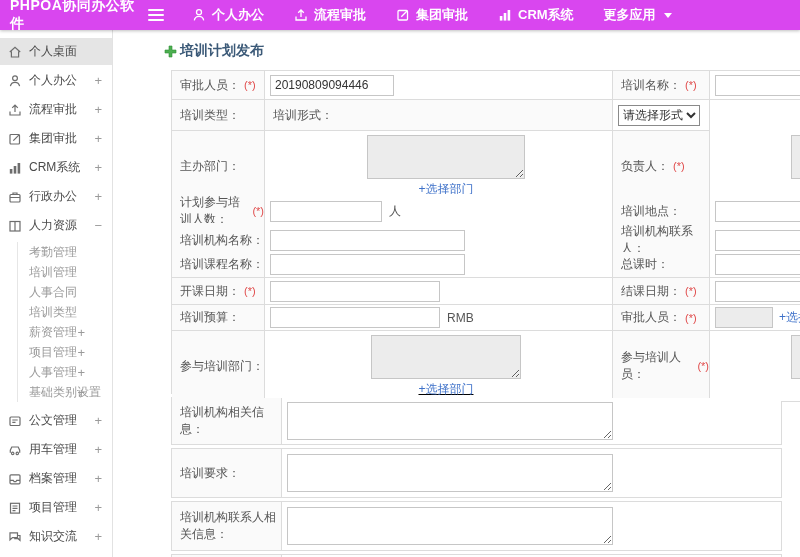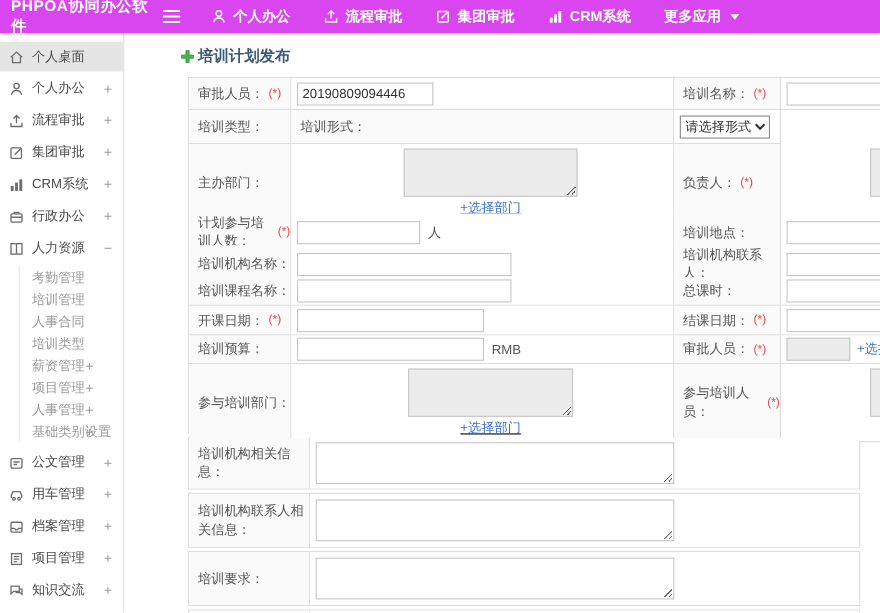--- a/index.html
+++ b/index.html
@@ -453,29 +453,29 @@
     <div class="fblock bh48">
       <div class="lc">
           <span>培训机构相关信息：</span>
         </div>
       <div class="fc">
           <textarea class="ta ta326" style=""></textarea>
         </div>
     </div>
     <div class="fblock bh50">
       <div class="lc">
-          <span>培训机构联系人相关信息：</span>
+          <span>培训要求：</span>
         </div>
       <div class="fc">
           <textarea class="ta ta326" style=""></textarea>
         </div>
     </div>
     <div class="fblock bh50">
       <div class="lc">
-          <span>培训要求：</span>
+          <span>培训机构联系人相关信息：</span>
         </div>
       <div class="fc">
           <textarea class="ta ta326" style=""></textarea>
         </div>
     </div>
     <div class="fblock bh30">
       <div class="lc"></div>
       <div class="fc"></div>
     </div>
   </div>

